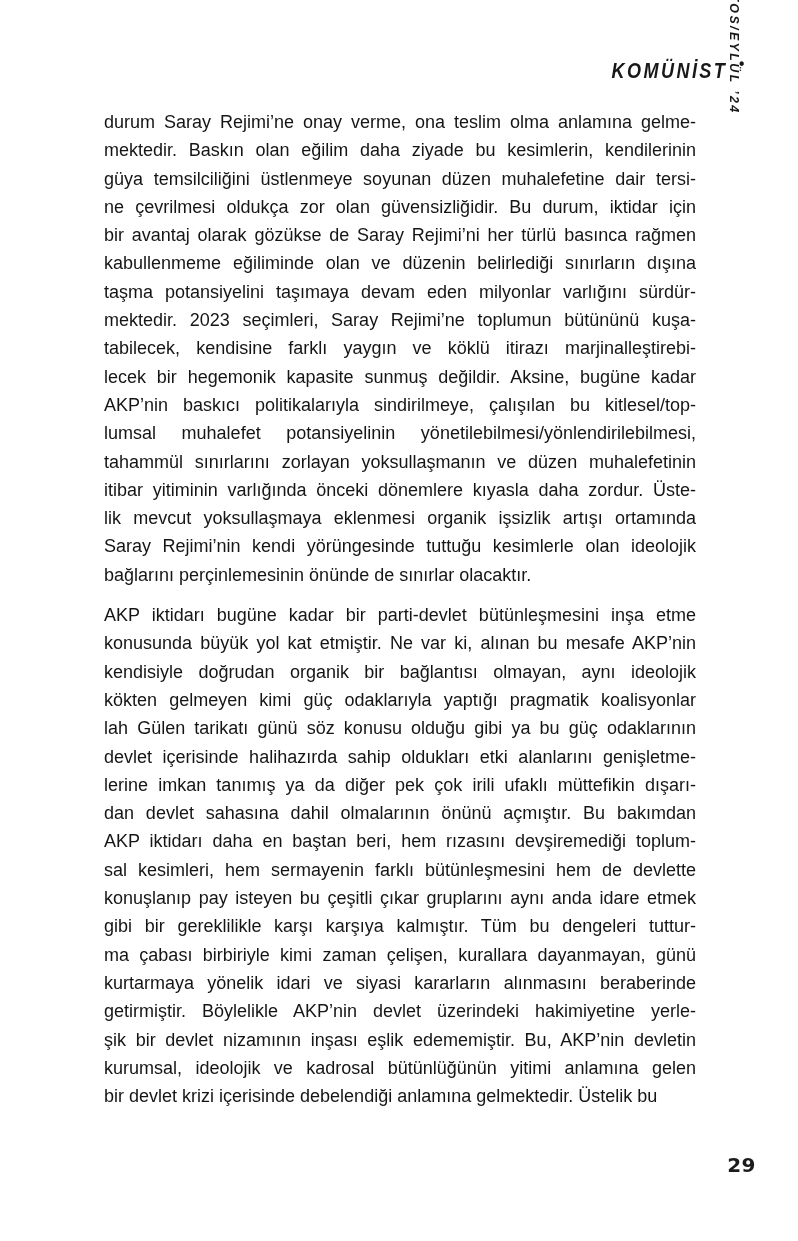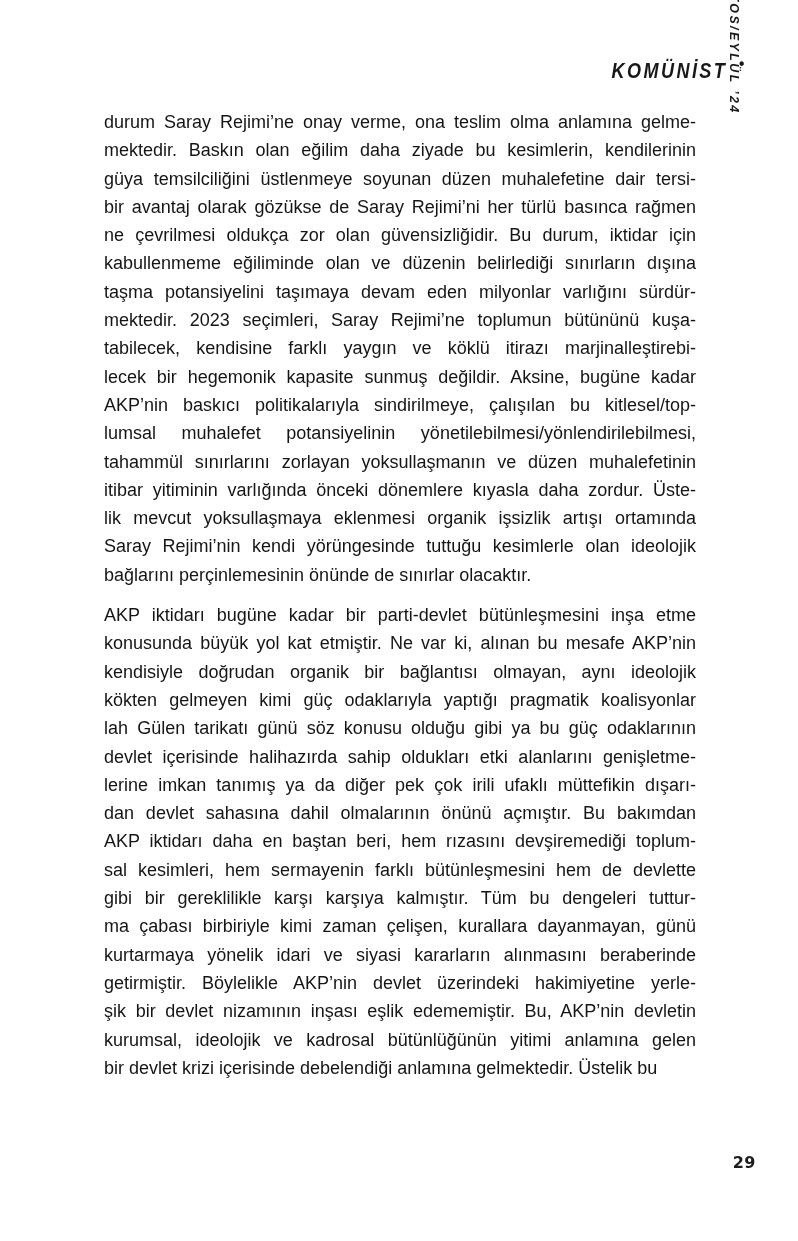--- a/index.html
+++ b/index.html
@@ -73,21 +73,21 @@
     text-align-last: justify;
     white-space: normal;
   }
   .line.last { text-align-last: left; }
   
   .page-number {
     position: absolute;
     top: 1153px;
     right: 42px;
     font-family: "DejaVu Sans", sans-serif;
-    font-size: 16px;
+    font-size: 20px;
     font-weight: 600;
     letter-spacing: 0.5px;
     color: #1c1c1c;
   }
 </style>
 </head>
 <body>
 
 <div class="page">
 
@@ -96,22 +96,22 @@
     <span class="masthead-bullet">•</span>
   </div>
 
   <div class="issue-vertical">AĞUSTOS/EYLÜL ’24</div>
 
   <div class="body-text">
       <div class="paragraph">
         <div class="line">durum Saray Rejimi’ne onay verme, ona teslim olma anlamına gelme-</div>
         <div class="line">mektedir. Baskın olan eğilim daha ziyade bu kesimlerin, kendilerinin</div>
         <div class="line">güya temsilciliğini üstlenmeye soyunan düzen muhalefetine dair tersi-</div>
+        <div class="line">ne çevrilmesi oldukça zor olan güvensizliğidir. Bu durum, iktidar için</div>
         <div class="line">bir avantaj olarak gözükse de Saray Rejimi’ni her türlü basınca rağmen</div>
-        <div class="line">ne çevrilmesi oldukça zor olan güvensizliğidir. Bu durum, iktidar için</div>
         <div class="line">kabullenmeme eğiliminde olan ve düzenin belirlediği sınırların dışına</div>
         <div class="line">taşma potansiyelini taşımaya devam eden milyonlar varlığını sürdür-</div>
         <div class="line">mektedir. 2023 seçimleri, Saray Rejimi’ne toplumun bütününü kuşa-</div>
         <div class="line">tabilecek, kendisine farklı yaygın ve köklü itirazı marjinalleştirebi-</div>
         <div class="line">lecek bir hegemonik kapasite sunmuş değildir. Aksine, bugüne kadar</div>
         <div class="line">AKP’nin baskıcı politikalarıyla sindirilmeye, çalışılan bu kitlesel/top-</div>
         <div class="line">lumsal muhalefet potansiyelinin yönetilebilmesi/yönlendirilebilmesi,</div>
         <div class="line">tahammül sınırlarını zorlayan yoksullaşmanın ve düzen muhalefetinin</div>
         <div class="line">itibar yitiminin varlığında önceki dönemlere kıyasla daha zordur. Üste-</div>
         <div class="line">lik mevcut yoksullaşmaya eklenmesi organik işsizlik artışı ortamında</div>
@@ -122,20 +122,21 @@
         <div class="line">AKP iktidarı bugüne kadar bir parti-devlet bütünleşmesini inşa etme</div>
         <div class="line">konusunda büyük yol kat etmiştir. Ne var ki, alınan bu mesafe AKP’nin</div>
         <div class="line">kendisiyle doğrudan organik bir bağlantısı olmayan, aynı ideolojik</div>
         <div class="line">kökten gelmeyen kimi güç odaklarıyla yaptığı pragmatik koalisyonlar</div>
         <div class="line">lah Gülen tarikatı günü söz konusu olduğu gibi ya bu güç odaklarının</div>
         <div class="line">devlet içerisinde halihazırda sahip oldukları etki alanlarını genişletme-</div>
         <div class="line">lerine imkan tanımış ya da diğer pek çok irili ufaklı müttefikin dışarı-</div>
         <div class="line">dan devlet sahasına dahil olmalarının önünü açmıştır. Bu bakımdan</div>
         <div class="line">AKP iktidarı daha en baştan beri, hem rızasını devşiremediği toplum-</div>
         <div class="line">sal kesimleri, hem sermayenin farklı bütünleşmesini hem de devlette</div>
+        <div class="line">konuşlanıp pay isteyen bu çeşitli çıkar gruplarını aynı anda idare etmek</div>
         <div class="line">gibi bir gereklilikle karşı karşıya kalmıştır. Tüm bu dengeleri tuttur-</div>
         <div class="line">ma çabası birbiriyle kimi zaman çelişen, kurallara dayanmayan, günü</div>
         <div class="line">kurtarmaya yönelik idari ve siyasi kararların alınmasını beraberinde</div>
         <div class="line">getirmiştir. Böylelikle AKP’nin devlet üzerindeki hakimiyetine yerle-</div>
         <div class="line">şik bir devlet nizamının inşası eşlik edememiştir. Bu, AKP’nin devletin</div>
         <div class="line">kurumsal, ideolojik ve kadrosal bütünlüğünün yitimi anlamına gelen</div>
         <div class="line last">bir devlet krizi içerisinde debelendiği anlamına gelmektedir. Üstelik bu</div>
       </div>
     </div>
 

